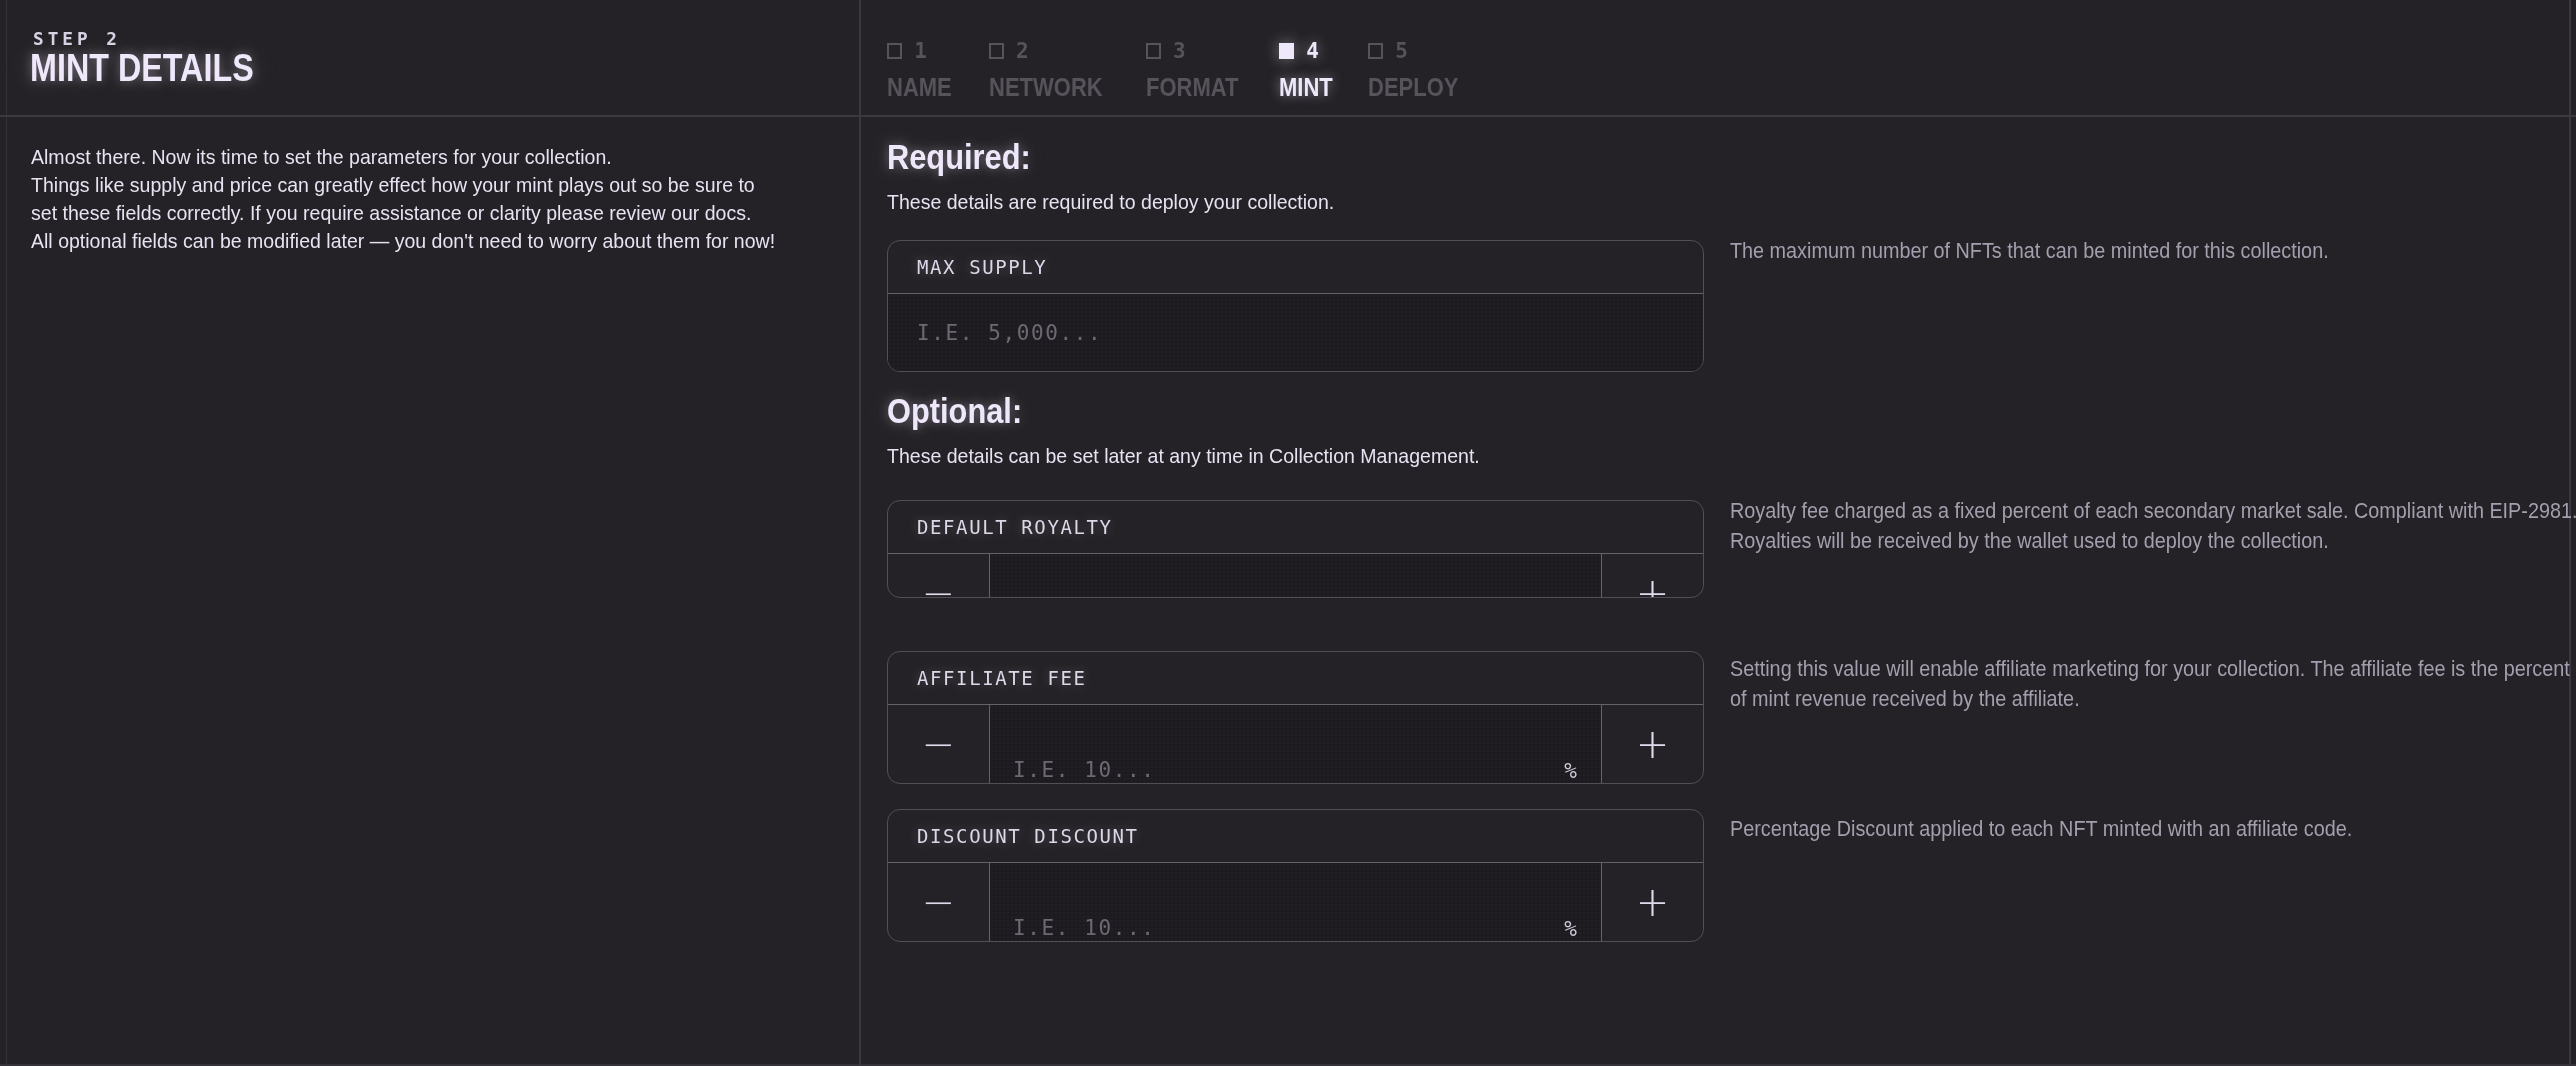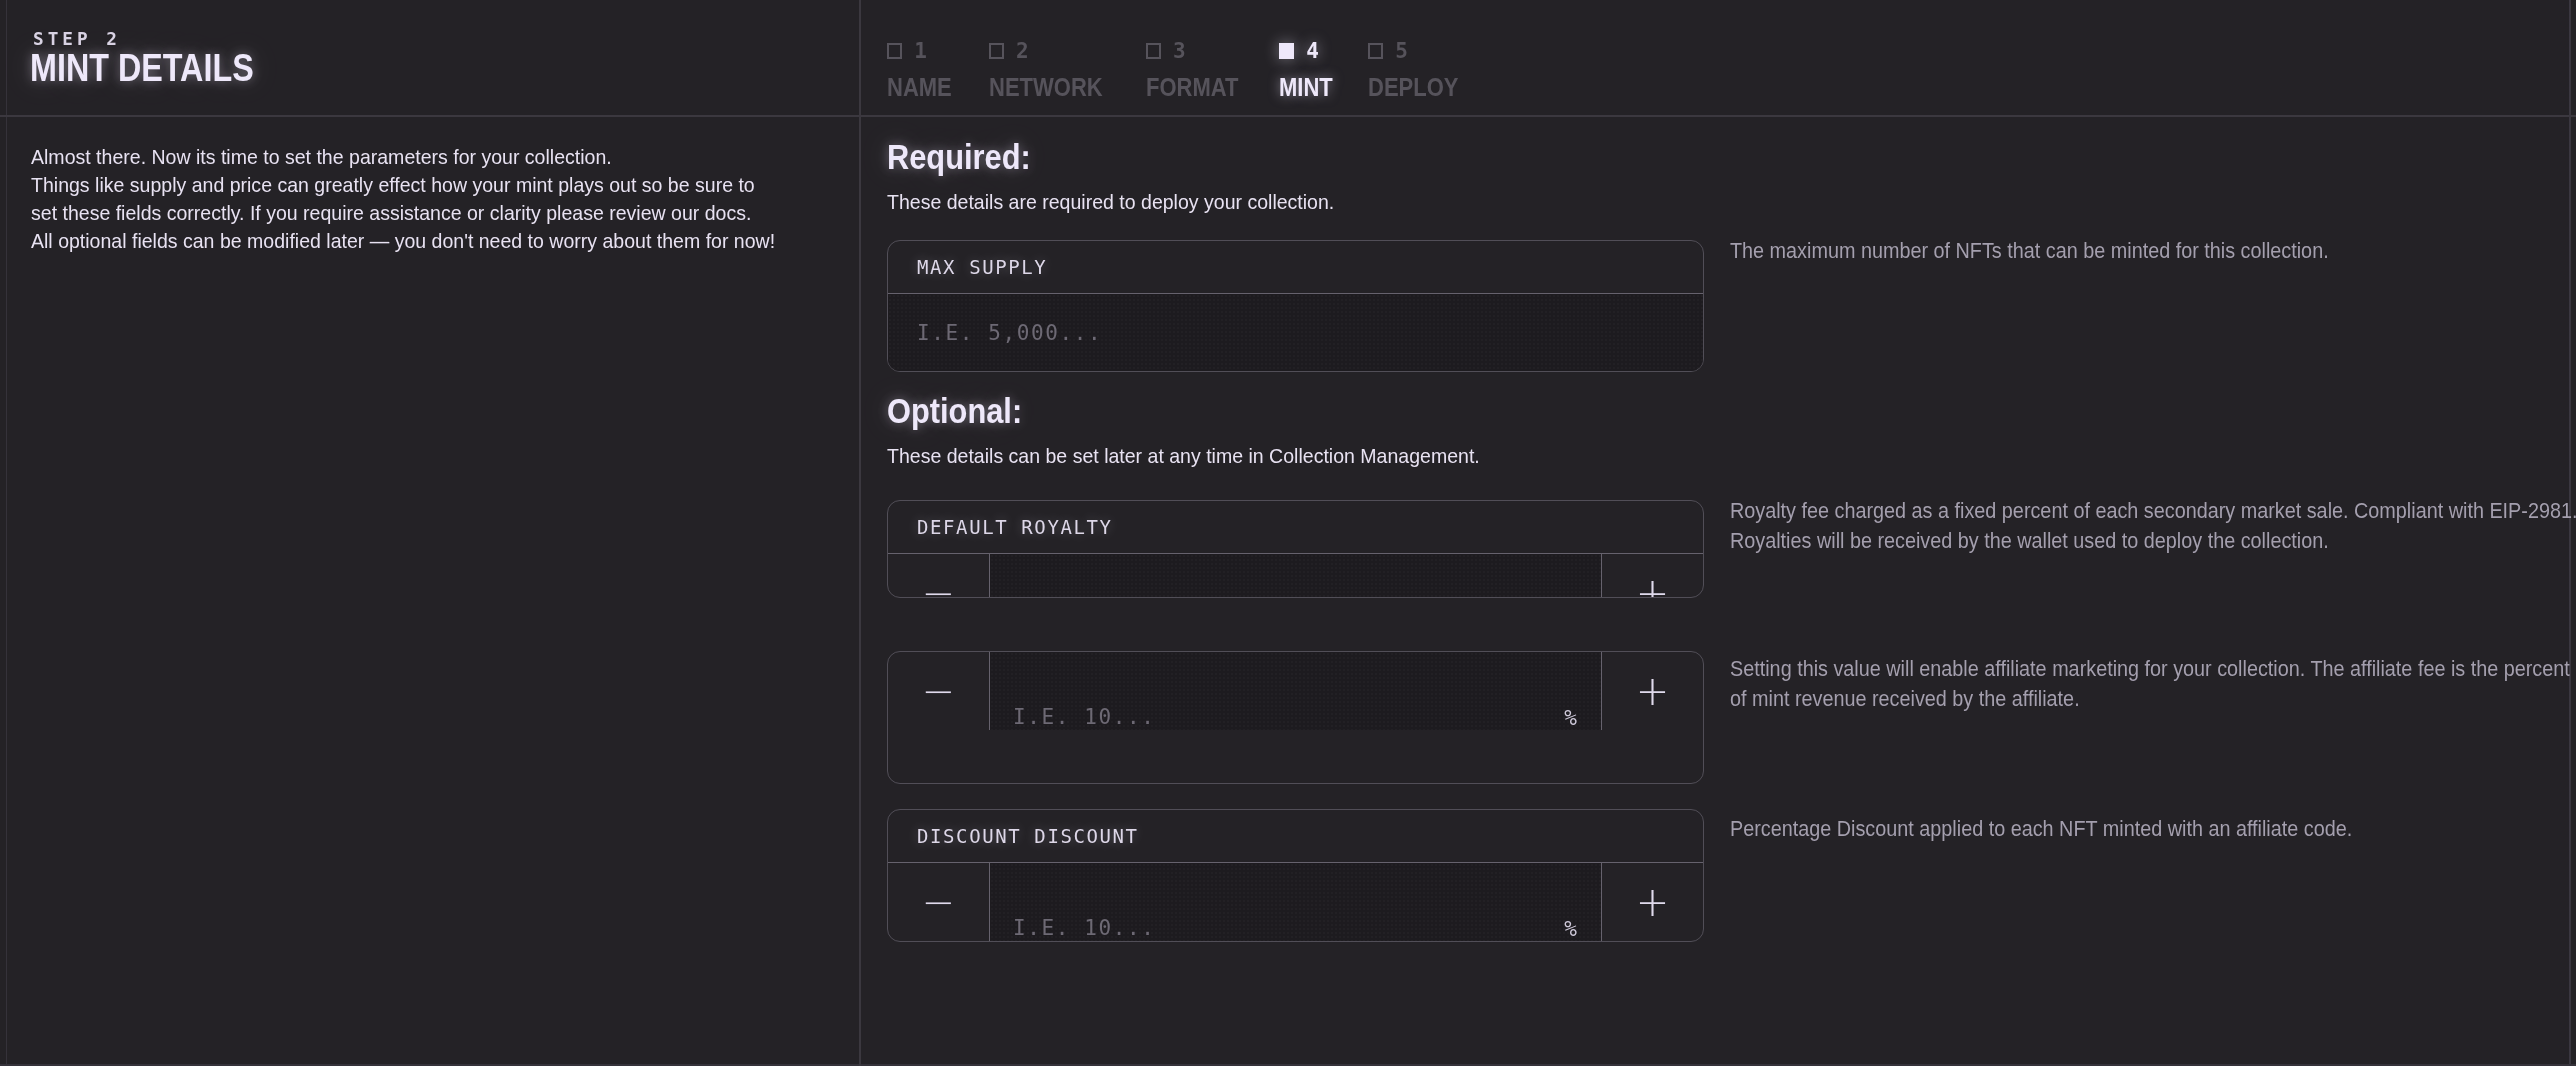--- a/index.html
+++ b/index.html
@@ -164,20 +164,23 @@
         <span class="unit mono">%</span>
       </div>
       <button class="step-btn plus">
           <span>+</span>
         </button>
     </div>
   </div>
   <div class="helper" style="top:496px;">Royalty fee charged as a fixed percent of each secondary market sale. Compliant with EIP-2981. Royalties will be received by the wallet used to deploy the collection.</div>
 
   <div class="field-box" style="top:651px; height:133px;">
+    <div class="label-row">
+      <span class="mono-label mono">AFFILIATE FEE</span>
+    </div>
     <div class="input-row">
       <button class="step-btn minus">
           <span>−</span>
         </button>
       <div class="input-wrap tex">
         <input class="field-input" type="text" placeholder="I.E. 10..." style="">
         <span class="unit mono">%</span>
       </div>
       <button class="step-btn plus">
           <span>+</span>

